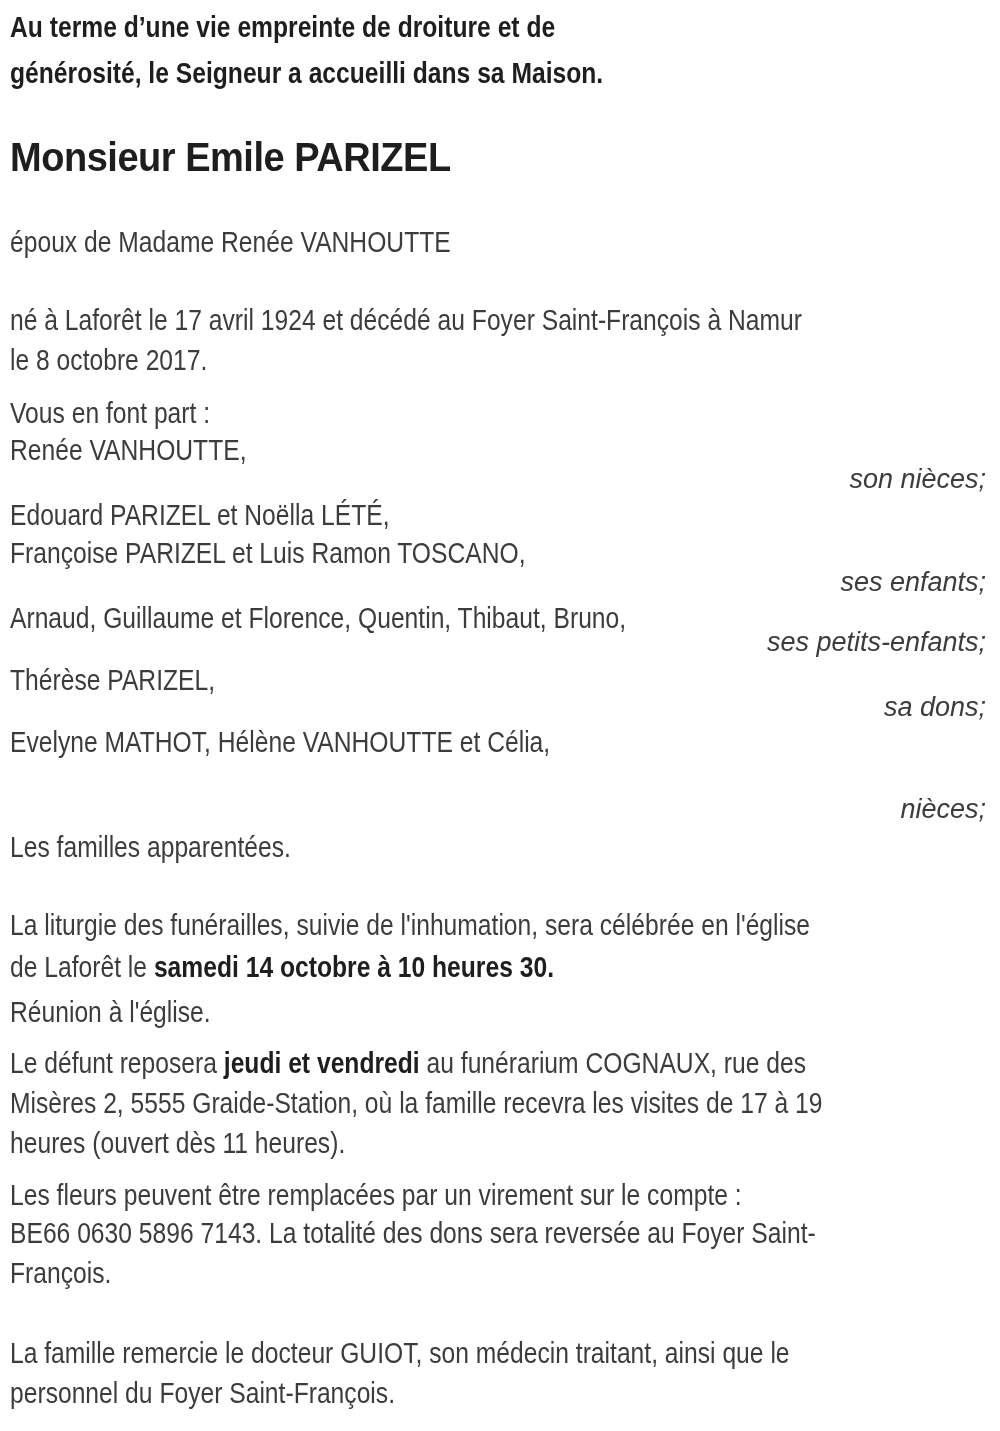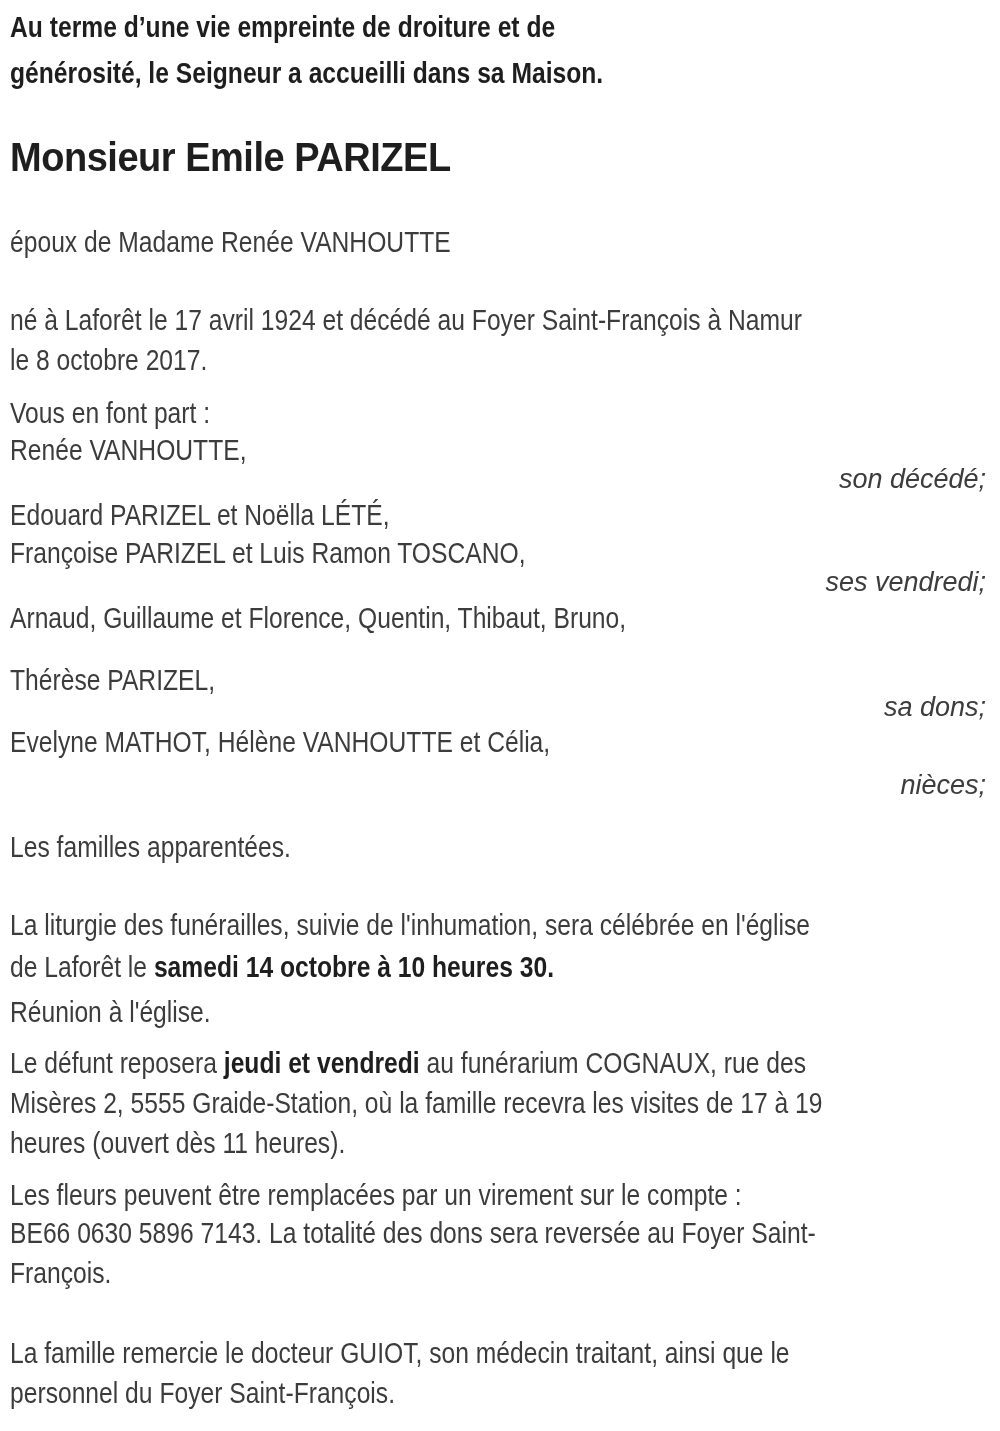--- a/index.html
+++ b/index.html
@@ -51,33 +51,34 @@
   <div class="ln title" style="top:134px">Monsieur Emile PARIZEL</div>
 
   <div class="ln cond" style="top:226px">époux de Madame Renée VANHOUTTE</div>
 
   <div class="ln cond" style="top:304px">né à Laforêt le 17 avril 1924 et décédé au Foyer Saint-François à Namur</div>
   <div class="ln cond" style="top:344px">le 8 octobre 2017.</div>
 
   <div class="ln cond" style="top:397px">Vous en font part :</div>
 
   <div class="ln cond" style="top:434px">Renée VANHOUTTE,</div>
-  <div class="rln" style="top:464px">son décédé;</div>
+  <div class="rln" style="top:464px">son nièces;</div>
 
   <div class="ln cond" style="top:499px">Edouard PARIZEL et Noëlla LÉTÉ,</div>
   <div class="ln cond" style="top:537px">Françoise PARIZEL et Luis Ramon TOSCANO,</div>
-  <div class="rln" style="top:567px">ses vendredi;</div>
+  <div class="rln" style="top:567px">ses enfants;</div>
 
   <div class="ln cond" style="top:602px">Arnaud, Guillaume et Florence, Quentin, Thibaut, Bruno,</div>
+  <div class="rln" style="top:627px">ses petits-enfants;</div>
 
   <div class="ln cond" style="top:664px">Thérèse PARIZEL,</div>
   <div class="rln" style="top:692px">sa dons;</div>
 
   <div class="ln cond" style="top:726px">Evelyne MATHOT, Hélène VANHOUTTE et Célia,</div>
-  <div class="rln" style="top:770px">nièces;</div>
+  <div class="rln" style="top:794px">nièces;</div>
 
   <div class="ln cond" style="top:831px">Les familles apparentées.</div>
 
   <div class="ln cond" style="top:909px">La liturgie des funérailles, suivie de l'inhumation, sera célébrée en l'église</div>
   <div class="ln cond" style="top:951px">
     <span>de Laforêt le </span><span class="b">samedi 14 octobre à 10 heures 30.</span>
   </div>
 
   <div class="ln cond" style="top:996px">Réunion à l'église.</div>
 

